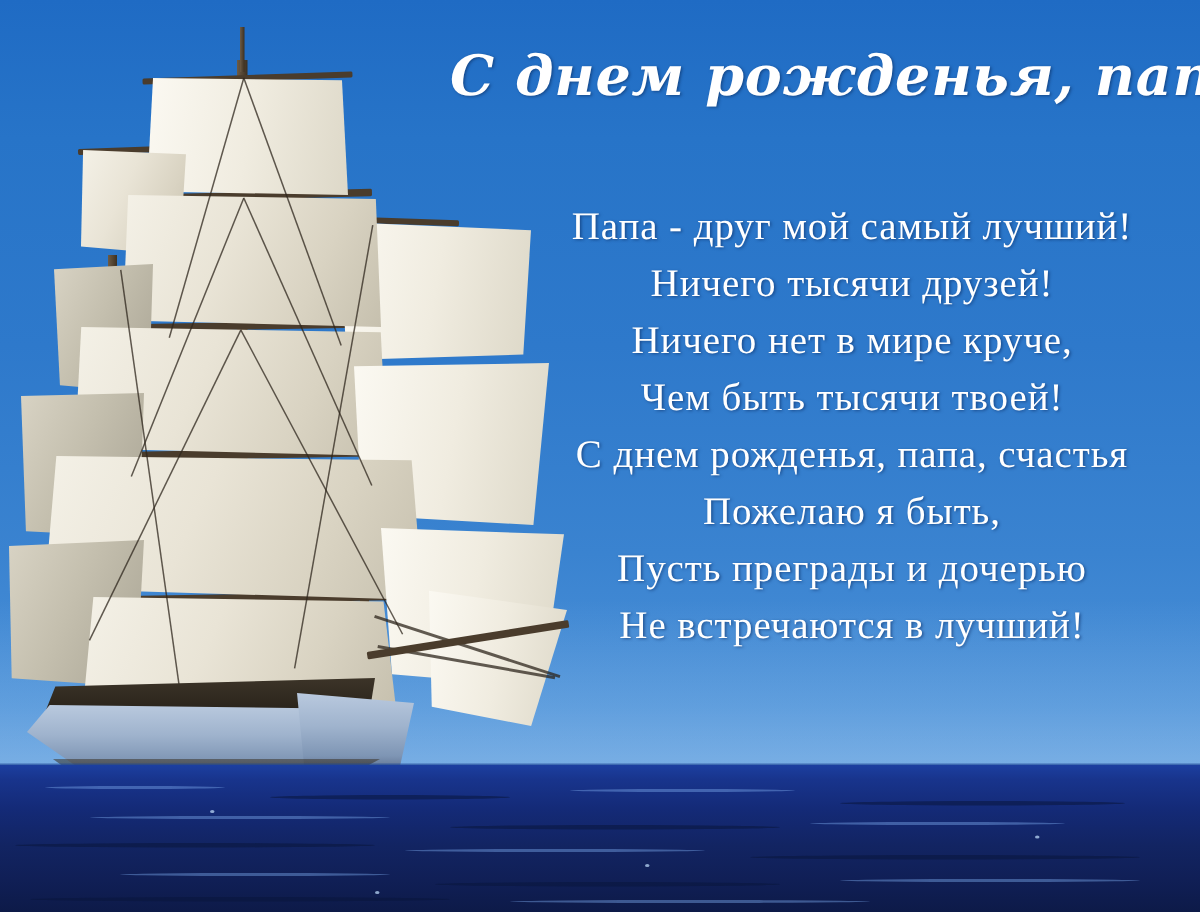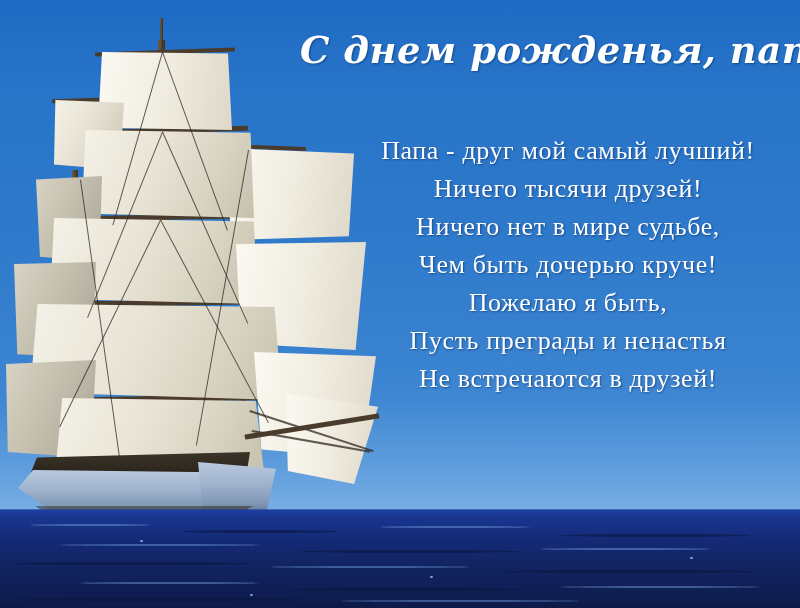--- a/index.html
+++ b/index.html
@@ -236,20 +236,21 @@
     <div class="glint" style="left:140px;top:30px;"></div>
     <div class="glint" style="left:430px;top:66px;"></div>
     <div class="glint" style="left:250px;top:84px;"></div>
   </div>
 
   <div class="title">С днем рожденья, папа!</div>
 
   <div class="poem">
     <div class="poem-line">Папа - друг мой самый лучший!</div>
     <div class="poem-line">Ничего тысячи друзей!</div>
-    <div class="poem-line">Ничего нет в мире судьбе,</div>
-    <div class="poem-line">Чем быть дочерью круче!</div>
+    <div class="poem-line">Ничего нет в мире круче,</div>
+    <div class="poem-line">Чем быть тысячи твоей!</div>
+    <div class="poem-line">С днем рожденья, папа, счастья</div>
     <div class="poem-line">Пожелаю я быть,</div>
-    <div class="poem-line">Пусть преграды и ненастья</div>
-    <div class="poem-line">Не встречаются в друзей!</div>
+    <div class="poem-line">Пусть преграды и дочерью</div>
+    <div class="poem-line">Не встречаются в лучший!</div>
   </div>
 
 </div>
 
 </body></html>

